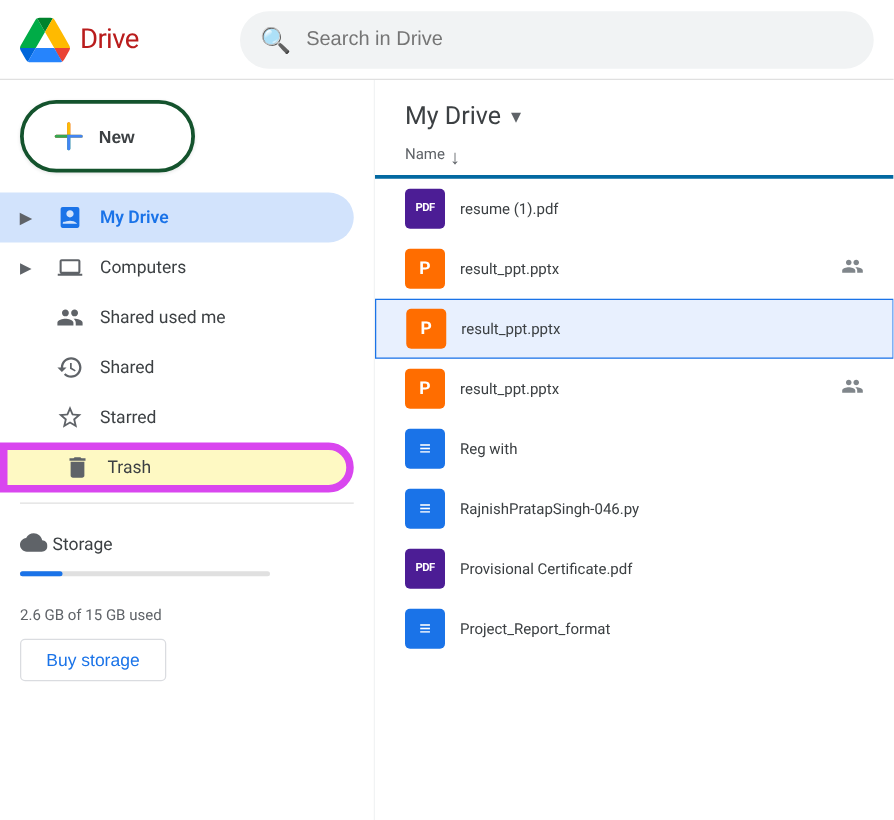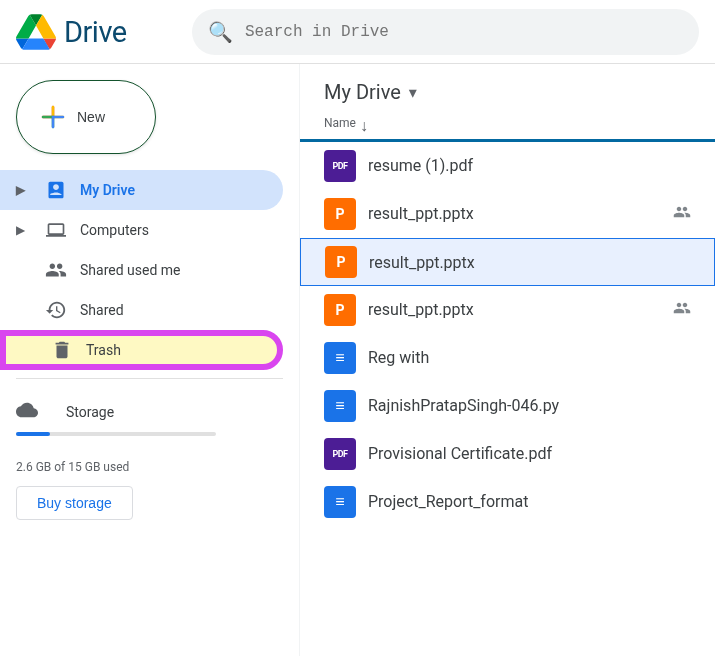--- a/index.html
+++ b/index.html
@@ -26,22 +26,22 @@
       display: flex;
       align-items: center;
       gap: 8px;
       min-width: 160px;
     }
     .drive-logo {
       width: 40px;
       height: 40px;
     }
     .logo-text {
-      font-size: 29px;
-      color: #0c4a6e;
+      font-size: 22px;
+      color: #b91c1c;
       font-weight: 400;
       letter-spacing: -0.5px;
     }
     .search-bar {
       flex: 1;
       display: flex;
       align-items: center;
       background: #f1f3f4;
       border-radius: 24px;
       padding: 0 16px;
@@ -52,21 +52,20 @@
       color: #5f6368;
       font-size: 20px;
     }
     .search-input {
       border: none;
       background: transparent;
       font-size: 16px;
       color: #1d4ed8;
       width: 100%;
       outline: none;
-      font-family: Liberation Mono, monospace;
     }
 
     
     .main {
       display: flex;
       flex: 1;
       overflow: hidden;
     }
 
     
@@ -75,27 +74,27 @@
       min-width: 300px;
       padding: 8px 0;
       overflow-y: auto;
       border-right: 1px solid #f1f3f4;
     }
     .new-btn {
       display: flex;
       align-items: center;
       gap: 12px;
       margin: 8px 16px 16px 16px;
-      padding: 24px 24px;
+      padding: 14px 24px;
       background: #fff;
-      border: 1px solid #14532d;
+      border: 3px solid #14532d;
       border-radius: 50px;
       cursor: pointer;
       font-size: 14px;
-      font-weight: 400;
+      font-weight: 700;
       color: #3c4043;
       width: 140px;
       box-shadow: 0 1px 3px rgba(60,64,67,0.15);
     }
 
     .nav-item {
       display: flex;
       align-items: center;
       gap: 12px;
       padding: 8px 16px;
@@ -139,21 +138,21 @@
       background: #e0e0e0;
       margin: 8px 16px;
     }
 
     .storage-section {
       padding: 12px 16px;
     }
     .storage-item {
       display: flex;
       align-items: center;
-      gap: 28px;
+      gap: 4px;
       margin-bottom: 8px;
       font-size: 14px;
       color: #3c4043;
     }
     .storage-bar-container {
       height: 4px;
       background: #e0e0e0;
       border-radius: 2px;
       margin: 4px 0 8px 0;
       width: 200px;
@@ -236,21 +235,21 @@
       font-size: 13px;
       font-weight: 700;
       border-radius: 4px;
       flex-shrink: 0;
       color: #fff;
     }
     .file-icon.pdf { background: #4c1d95; }
     .file-icon.ppt { background: #ff6d00; }
     .file-icon.doc { background: #1a73e8; }
     .file-name {
-      font-size: 16px;
+      font-size: 12px;
       color: #3c4043;
       flex: 1;
     }
     .shared-icon {
       color: #80868b;
       font-size: 16px;
       margin-left: 4px;
     }
   </style>
 </head>
@@ -325,20 +324,29 @@
       <div class="nav-item">
         <span class="expand-arrow" style="opacity:0">▶</span>
         <span class="nav-icon">
           <svg width="22" height="22" viewBox="0 0 24 24" fill="#5f6368">
               <path d="M13 3c-4.97 0-9 4.03-9 9H1l3.89 3.89.07.14L9 12H6c0-3.87 3.13-7 7-7s7 3.13 7 7-3.13 7-7 7c-1.93 0-3.68-.79-4.94-2.06l-1.42 1.42C8.27 19.99 10.51 21 13 21c4.97 0 9-4.03 9-9s-4.03-9-9-9zm-1 5v5l4.28 2.54.72-1.21-3.5-2.08V8H12z"></path>
             </svg>
         </span>
         <span class="nav-label">Shared</span>
       </div>
 
+      <div class="nav-item">
+        <span class="expand-arrow" style="opacity:0">▶</span>
+        <span class="nav-icon">
+          <svg width="22" height="22" viewBox="0 0 24 24" fill="#5f6368">
+              <path d="M22 9.24l-7.19-.62L12 2 9.19 8.63 2 9.24l5.46 4.73L5.82 21 12 17.27 18.18 21l-1.63-7.03L22 9.24zM12 15.4l-3.76 2.27 1-4.28-3.32-2.88 4.38-.38L12 6.1l1.71 4.04 4.38.38-3.32 2.88 1 4.28L12 15.4z"></path>
+            </svg>
+        </span>
+        <span class="nav-label">Starred</span>
+      </div>
 
       <div class="nav-item trash-selected">
         <span class="expand-arrow" style="opacity:0">▶</span>
         <span class="nav-icon">
           <svg width="22" height="22" viewBox="0 0 24 24" fill="#5f6368">
               <path d="M6 19c0 1.1.9 2 2 2h8c1.1 0 2-.9 2-2V7H6v12zM19 4h-3.5l-1-1h-5l-1 1H5v2h14V4z"></path>
             </svg>
         </span>
         <span class="nav-label">Trash</span>
       </div>

